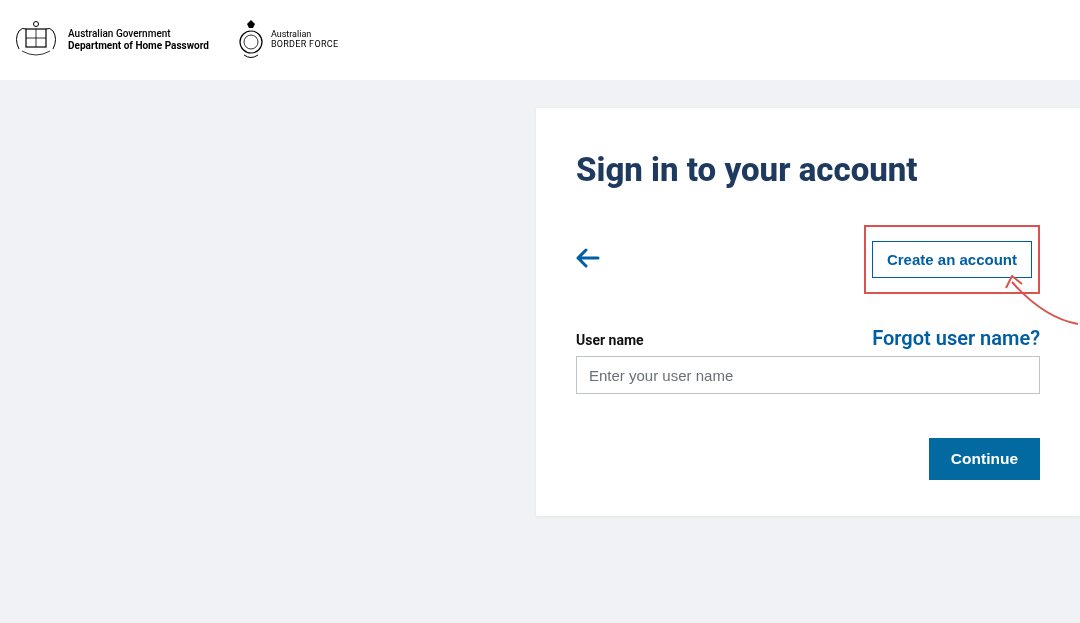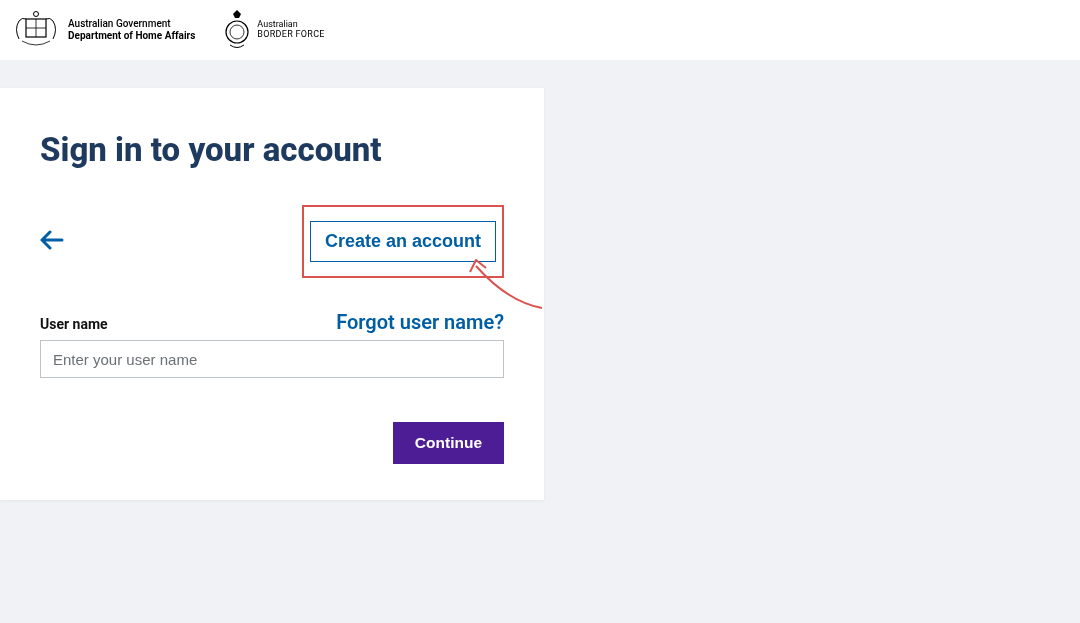--- a/index.html
+++ b/index.html
@@ -9,21 +9,21 @@
     }
     body {
       font-family: -apple-system, BlinkMacSystemFont, "Segoe UI", Roboto, Helvetica, Arial, sans-serif;
       background: #f0f2f5;
       width: 1080px;
       height: 623px;
       overflow: hidden;
     }
     .header {
       background: #ffffff;
-      height: 60px;
+      height: 80px;
       display: flex;
       align-items: center;
       padding: 0 12px;
       gap: 28px;
     }
     .logo-block {
       display: flex;
       align-items: center;
       gap: 8px;
     }
@@ -60,21 +60,21 @@
     .abf-text .line1 {
       font-weight: 400;
     }
     .abf-text .line2 {
       font-weight: 400;
       letter-spacing: 0.3px;
     }
 
     .main {
       display: flex;
-      justify-content: flex-start;
+      justify-content: flex-end;
       padding-top: 28px;
     }
     .card {
       background: #ffffff;
       width: 544px;
       padding: 42px 40px 36px 40px;
       box-shadow: 0 1px 3px rgba(0,0,0,0.06);
     }
     .title {
       font-size: 33px;
@@ -95,21 +95,21 @@
     .create-btn-highlight {
       border: 2px solid #d9534f;
       padding: 14px 6px;
       position: relative;
     }
     .create-btn {
       border: 1.5px solid #005ea5;
       color: #005ea5;
       background: #ffffff;
       padding: 9px 14px;
-      font-size: 18px;
+      font-size: 15px;
       font-weight: 700;
       cursor: pointer;
     }
 
     .field-block {
       margin-bottom: 14px;
     }
     .label-row {
       display: flex;
       justify-content: space-between;
@@ -153,21 +153,21 @@
       transform: translateY(-50%);
       cursor: pointer;
       color: #555;
     }
     .continue-row {
       display: flex;
       justify-content: flex-end;
       margin-top: 44px;
     }
     .continue-btn {
-      background: #4c1d95;
+      background: #0369a1;
       color: #ffffff;
       border: none;
       padding: 12px 22px;
       font-size: 15.5px;
       font-weight: 700;
       cursor: pointer;
     }
 
     
     .callout-arrow {
@@ -187,21 +187,21 @@
       <rect x="14" y="10" width="20" height="18" fill="none" stroke="#000" stroke-width="1.2"></rect>
       <line x1="14" y1="19" x2="34" y2="19" stroke="#000" stroke-width="0.8"></line>
       <line x1="24" y1="10" x2="24" y2="28" stroke="#000" stroke-width="0.8"></line>
       <path d="M7 30 Q2 20 7 12 Q10 8 14 10" fill="none" stroke="#000" stroke-width="1"></path>
       <path d="M41 30 Q46 20 41 12 Q38 8 34 10" fill="none" stroke="#000" stroke-width="1"></path>
       <circle cx="24" cy="5" r="2.5" fill="none" stroke="#000" stroke-width="1"></circle>
       <path d="M10 32 Q24 40 38 32" fill="none" stroke="#000" stroke-width="0.8"></path>
     </svg>
     <div class="logo-text">
       <span class="line1">Australian Government</span>
-      <span class="line2">Department of Home Affairs</span>
+      <span class="line2">Department of Home Password</span>
     </div>
   </div>
   <div class="abf-crest">
     <svg width="28" height="44" viewBox="0 0 28 44">
       <circle cx="14" cy="24" r="11" fill="none" stroke="#000" stroke-width="1.2"></circle>
       <circle cx="14" cy="24" r="7" fill="none" stroke="#000" stroke-width="0.8"></circle>
       <path d="M10 6 L14 2 L18 6 L16 10 L12 10 Z" fill="#000"></path>
       <path d="M7 37 Q14 42 21 37" fill="none" stroke="#000" stroke-width="1"></path>
     </svg>
     <div class="abf-text">

